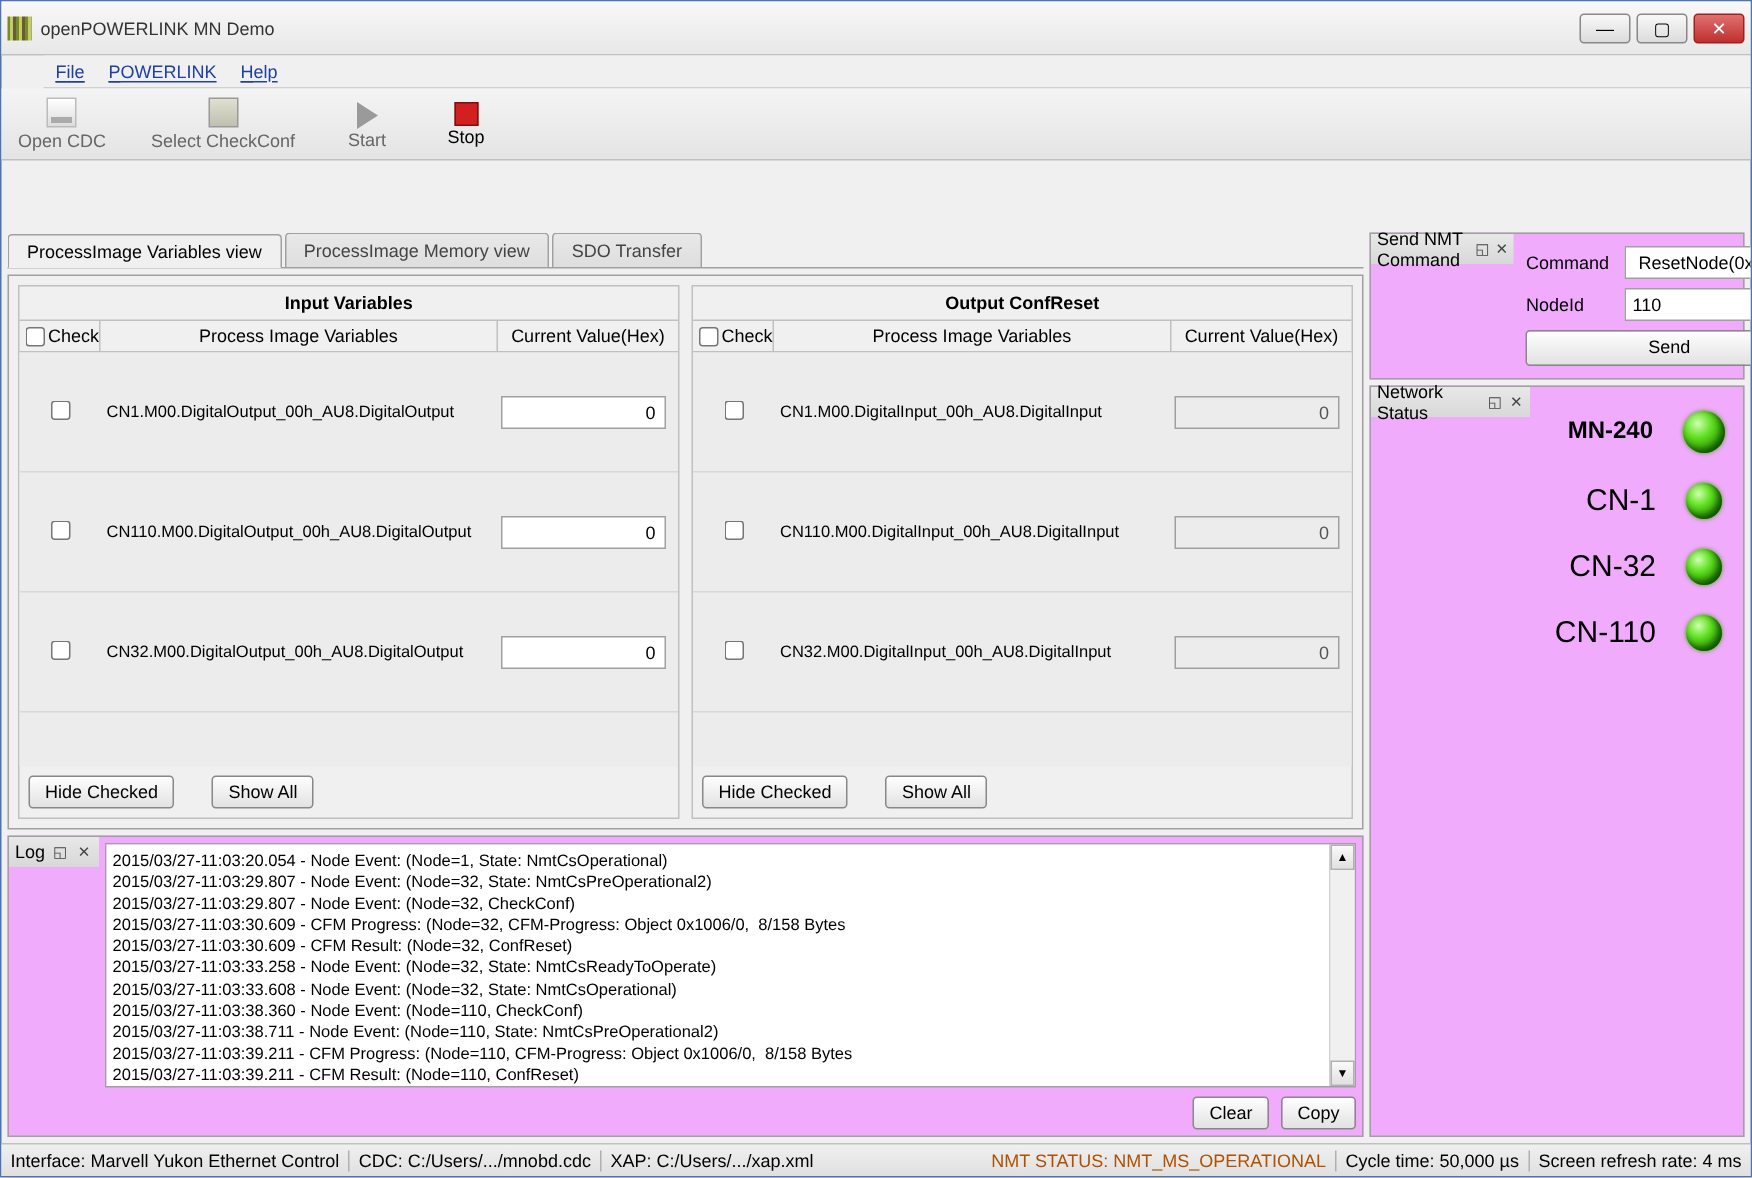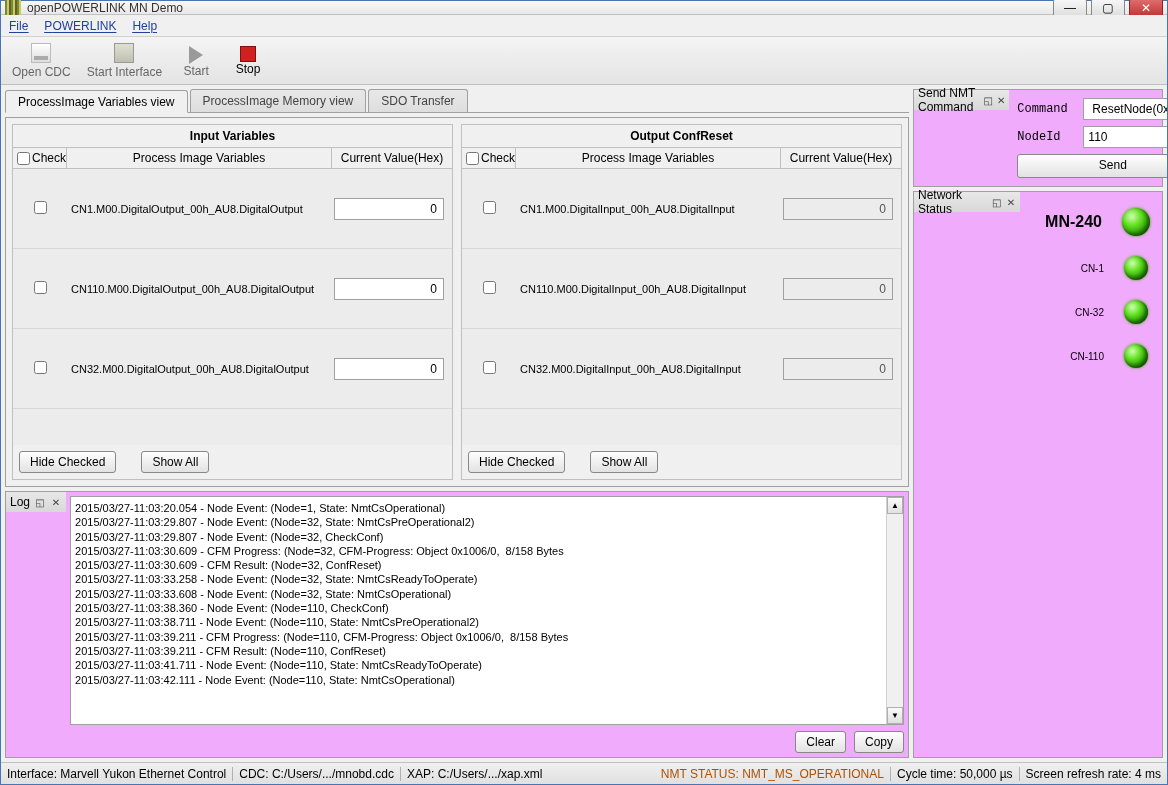--- a/index.html
+++ b/index.html
@@ -1,41 +1,41 @@
 <!DOCTYPE html>
 <html><head>
 <meta charset="utf-8">
 <style>
   * { box-sizing: border-box; font-family: "Segoe UI", Tahoma, sans-serif; font-size: 12px; }
   body { margin:0; padding:0; background:#d8e8f8; overflow:hidden;}
   .window { width:1168px; height:785px; background:#f0f0f0; border:1px solid #4a75b5; box-shadow:0 0 8px #333; margin:0 auto; display:flex; flex-direction:column;}
   
-  .titlebar { height:14px; background:linear-gradient(#f8f8f8,#e8e8e8); display:flex; align-items:center; padding:0 4px; border-bottom:1px solid #c0c0c0;}
+  .titlebar { height:36px; background:linear-gradient(#f8f8f8,#e8e8e8); display:flex; align-items:center; padding:0 4px; border-bottom:1px solid #c0c0c0;}
   .app-icon { width:16px; height:16px; background:repeating-linear-gradient(90deg,#7a8a2a 0 2px,#c0d060 2px 4px,#6a5a3a 4px 6px); margin-right:6px;}
   .titlebar-text { flex:1; color:#333;}
   .win-controls { display:flex; gap:4px;}
   .win-btn { width:34px; height:20px; border:1px solid #888; border-radius:3px; background:linear-gradient(#f8f8f8,#dcdcdc); display:flex; align-items:center; justify-content:center;}
   .win-btn.close { background:linear-gradient(#e07070,#c03030); border-color:#a02020; color:#fff;}
   
-  .menubar { height:22px; background:#f0f0f0; display:flex; align-items:center; padding:0 8px; gap:16px; border-bottom:1px solid #d0d0d0;}
+  .menubar { height:22px; background:#f0f0f0; display:flex; align-items:center; padding:0 8px; gap:16px; border-bottom:1px solid #d0d0d0;margin-left:28px;}
   .menubar span { color:#2040a0; text-decoration:underline; text-decoration-color:#2040a0; text-underline-offset:2px; cursor:default;}
   .menubar span::first-letter { }
   .menu-item { color:#2040a0;}
   
-  .toolbar { height:48px; background:linear-gradient(#f4f4f4,#e4e4e4); display:flex; align-items:center; padding:2px 4px; gap:2px; border-bottom:1px solid #c0c0c0;text-align:right;}
+  .toolbar { height:48px; background:linear-gradient(#f4f4f4,#e4e4e4); display:flex; align-items:center; padding:2px 4px; gap:16px; border-bottom:1px solid #c0c0c0;text-align:right;}
   .tool-btn { display:flex; flex-direction:column; align-items:center; justify-content:center; padding:2px 6px; min-width:50px; height:44px; border:1px solid transparent; border-radius:3px; color:#666;}
   .tool-btn .ticon { width:20px; height:20px; margin-bottom:2px;}
   .ti-cdc { background:linear-gradient(#fff,#ddd); border:1px solid #bbb; position:relative;}
   .ti-cdc::after{content:"";position:absolute;bottom:2px;left:2px;right:2px;height:4px;background:#aaa;}
   .ti-iface{ background:linear-gradient(#e0e0d0,#c0c0b0); border:1px solid #999;}
   .ti-start{ width:0;height:0;border-left:14px solid #9a9a9a;border-top:9px solid transparent;border-bottom:9px solid transparent; margin-top:2px;}
   .ti-stop{ width:16px;height:16px;background:#d02020;border:1px solid #801010;}
   .tool-btn.active { color:#000;}
   
-  .content-area { flex:1; display:flex; gap:4px; padding:4px; overflow:hidden;}
+  .content-area { flex:1; display:flex; gap:4px; padding:4px; overflow:hidden;margin-top:44px;}
   .left-col { flex:1; display:flex; flex-direction:column; gap:4px; min-width:0;}
   .right-col { width:250px; display:flex; flex-direction:column; gap:4px;}
   
   .tab-strip { display:flex; height:24px; border-bottom:1px solid #a0a0a0;}
   .tab { padding:4px 12px; border:1px solid #a0a0a0; border-bottom:none; background:linear-gradient(#e8e8e8,#dedede); margin-right:2px; border-radius:3px 3px 0 0; color:#444;}
   .tab.active { background:#f0f0f0; border-bottom:1px solid #f0f0f0; position:relative; top:1px; color:#000;}
   
   .var-panel-container{ border:1px solid #a0a0a0; background:#f0f0f0; padding:6px; display:flex; gap:8px; height:370px;}
   .var-panel { flex:1; border:1px solid #c0c0c0; background:#f0f0f0; display:flex; flex-direction:column;}
   .var-title { text-align:center; font-weight:bold; padding:4px; border-bottom:1px solid #c0c0c0;}
@@ -53,30 +53,30 @@
   .var-footer{ padding:6px; display:flex; gap:25px;}
   .btn { padding:3px 10px; border:1px solid #888; border-radius:3px; background:linear-gradient(#fefefe,#e2e2e2); cursor:default;}
   
   .dock { border:1px solid #a0a0a0; background:#f0abfc; display:flex; flex-direction:row;}
   .dock-title { height:20px; background:linear-gradient(#e8e8e8,#d8d8d8); display:flex; align-items:center; padding:0 4px; font-size:11px;}
   .dock-title .dspacer{flex:1;}
   .dock-title .dicon{width:12px;height:12px;margin-left:4px;display:flex;align-items:center;justify-content:center;font-size:10px;color:#444;}
   .dock-body { padding:8px; flex:1;}
   
   .nmt-row{display:flex;align-items:center;margin-bottom:6px;gap:6px;}
-  .nmt-row label{width:60px;font-family:Liberation Mono, monospace;}
+  .nmt-row label{width:60px;}
   .nmt-row select,.nmt-row .spinbox{flex:1;height:22px;border:1px solid #a0a0a0;background:#fff;padding:0 4px;}
   .spinbox{display:flex;align-items:center;justify-content:space-between;}
   .spinbox .sp-arrows{display:flex;flex-direction:column;font-size:6px;line-height:6px;color:#555;}
   .nmt-send{width:100%;height:24px;margin-top:2px;}
   
   .net-status{flex:1;}
   .net-body{display:flex;flex-direction:column;gap:20px;padding:16px 12px;}
   .net-row{display:flex;align-items:center;justify-content:center;gap:20px;}
-  .net-label{min-width:70px;text-align:right;font-size:10px;}
+  .net-label{min-width:70px;text-align:right;font-size:20px;}
   .net-label.mn{font-weight:bold;font-size:16px;}
   .led{width:24px;height:24px;border-radius:50%;background:radial-gradient(circle at 35% 30%, #d0ffb0 0%, #60e020 35%, #208000 80%); box-shadow:0 0 3px #40a000, inset -2px -2px 4px #105000;}
   .led.mn{width:28px;height:28px;}
   
   .log-dock{flex:1;min-height:0;}
   .log-body{display:flex;flex-direction:column;height:100%;padding:4px;}
   .log-footer{display:flex;justify-content:flex-end;gap:8px;padding-top:6px;}
   
   .statusbar{height:22px;background:linear-gradient(#f0f0f0,#e0e0e0);border-top:1px solid #c0c0c0;display:flex;align-items:center;padding:0 6px;font-size:11px;gap:6px;}
   .statusbar .sep{width:1px;height:14px;background:#b0b0b0;}
@@ -110,21 +110,21 @@
     <span class="menu-item"><span style="text-decoration:underline">H</span>elp</span>
   </div>
 
   <div class="toolbar">
     <div class="tool-btn">
       <div class="ticon ti-cdc"></div>
       <span>Open CDC</span>
     </div>
     <div class="tool-btn">
       <div class="ticon ti-iface"></div>
-      <span>Start Interface</span>
+      <span>Select CheckConf</span>
     </div>
     <div class="tool-btn">
       <div class="ti-start"></div>
       <span>Start</span>
     </div>
     <div class="tool-btn active">
       <div class="ti-stop"></div>
       <span>Stop</span>
     </div>
   </div>

